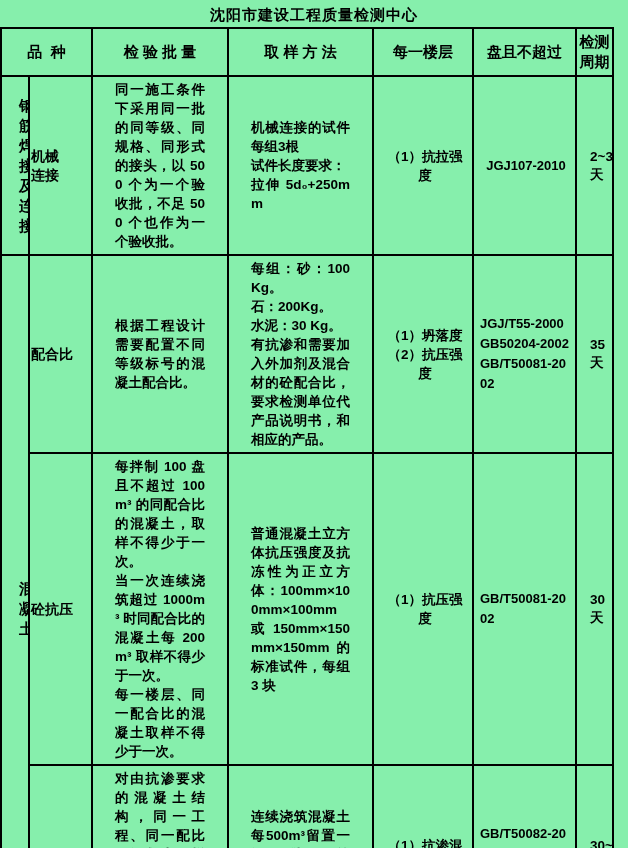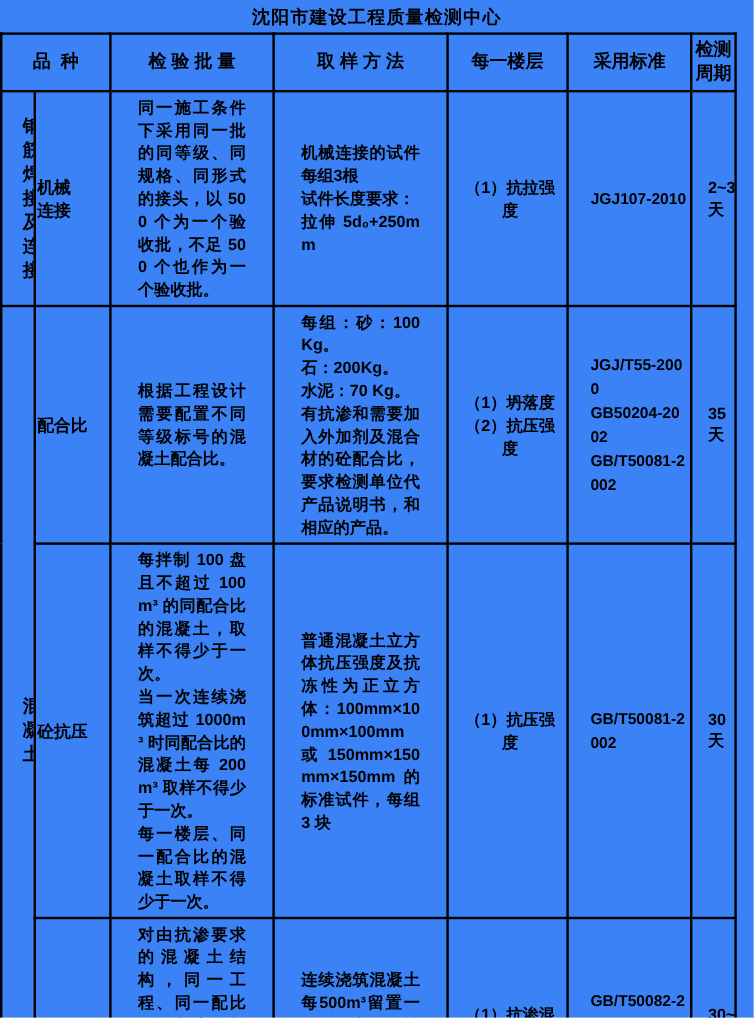--- a/index.html
+++ b/index.html
@@ -6,21 +6,21 @@
     margin: 0;
     padding: 0;
     background: #ffffff;
     width: 628px;
     font-family: "Liberation Sans", "DejaVu Sans", sans-serif;
     color: #000;
   }
   .page {
     width: 628px;
     height: 848px;
-    background: #3b82f6;
+    background: #86efac;
     box-sizing: border-box;
   }
   .title-block { text-align: center; padding-top: 5px; }
   .title-line {
     font-size: 15px;
     font-weight: bold;
     line-height: 19px;
     letter-spacing: 1px;
   }
   table.main {
@@ -75,21 +75,21 @@
     font-size: 13.5px;
     line-height: 19px;
     padding: 2px 4px 2px 8px;
     white-space: pre-wrap;
     word-break: break-all;
     text-align: center;
   }
   td.standard {
     font-size: 13px;
     line-height: 20px;
-    padding: 2px 3px 2px 18px;
+    padding: 2px 3px 2px 6px;
     white-space: pre-wrap;
     word-break: break-all;
   }
   td.standard.centered { text-align: center; }
   td.period {
     font-size: 13.5px;
     line-height: 18px;
     text-align: center;
     white-space: pre-wrap;
     padding: 13px;
@@ -114,21 +114,21 @@
       <col style="width:103px">
       <col style="width:37px">
     </colgroup>
 
     <tbody>
         <tr style="height:48px">
       <th class="hdr" colspan="2">品  种</th>
       <th class="hdr">检 验 批 量</th>
       <th class="hdr">取 样 方 法</th>
       <th class="hdr">每一楼层</th>
-      <th class="hdr">采用标准</th>
+      <th class="hdr">盘且不超过</th>
       <th class="hdr">检测周期</th>
     </tr>
 
     <tr style="height:154px">
       <td class="cat">
         <div class="vtext">钢筋焊接及连接</div>
       </td>
       <td class="name">机械
 连接</td>
       <td class="batch">同一施工条件下采用同一批的同等级、同规格、同形式的接头，以 500 个为一个验收批，不足 500 个也作为一个验收批。</td>
@@ -142,21 +142,21 @@
     </tr>
 
     <tr style="height:151px">
       <td class="cat" rowspan="3">
         <div class="vtext">混凝土</div>
       </td>
       <td class="name">配合比</td>
       <td class="batch">根据工程设计需要配置不同等级标号的混凝土配合比。</td>
       <td class="sampling">每组：砂：100Kg。
 石：200Kg。
-水泥：70 Kg。
+水泥：30 Kg。
 有抗渗和需要加入外加剂及混合材的砼配合比，要求检测单位代产品说明书，和相应的产品。</td>
       <td class="test">（1）坍落度
 （2）抗压强度</td>
       <td class="standard">JGJ/T55-2000
 GB50204-2002
 GB/T50081-2002</td>
       <td class="period">35
 天</td>
     </tr>
 

